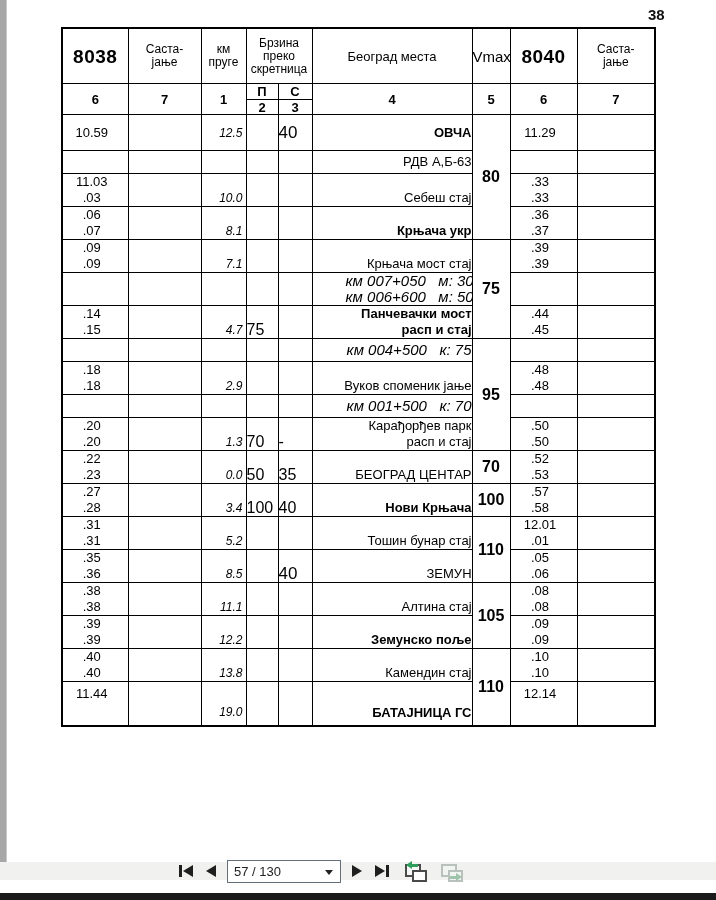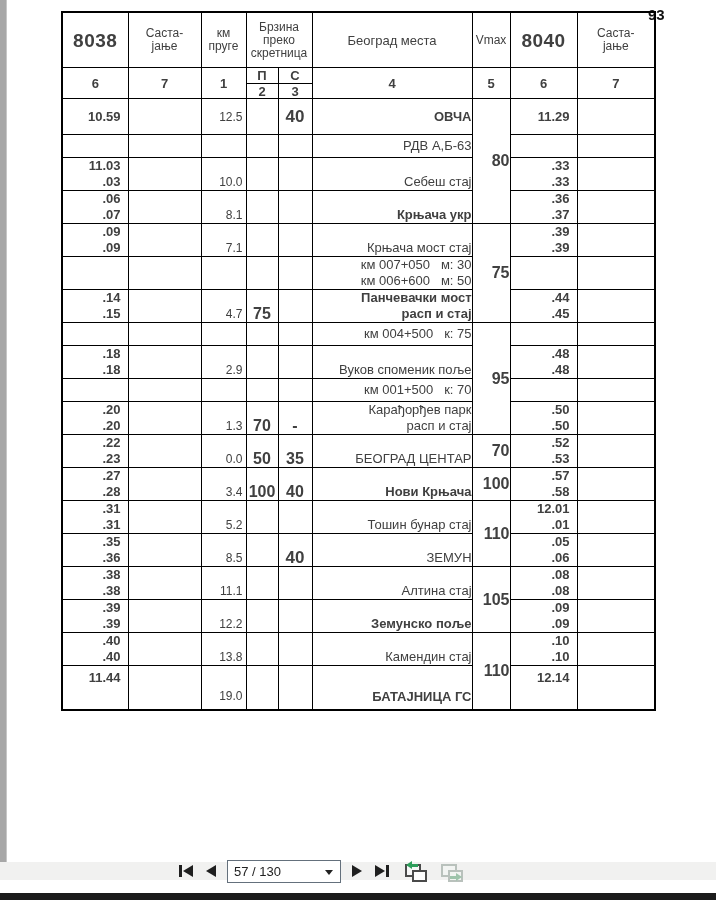--- a/index.html
+++ b/index.html
@@ -6,48 +6,48 @@
   body{
     width:716px;height:900px;position:relative;background:#ffffff;
     font-family:"Liberation Sans",sans-serif;overflow:hidden;
   }
   
   .edge-strip{position:absolute;left:0;top:0;width:6px;height:862px;background:#a7a7a7;border-right:1px solid #c6c6c6;}
   
   .page-num{position:absolute;left:648px;top:6px;font-size:15px;font-weight:600;color:#111;}
 
   
-  .tt{position:absolute;left:61px;top:11px;border-collapse:collapse;table-layout:fixed;width:593px;color:#404040;}
+  .tt{position:absolute;left:61px;top:27px;border-collapse:collapse;table-layout:fixed;width:593px;color:#000000;}
   .tt td{border:1px solid #000;padding:0;vertical-align:middle;overflow:hidden;}
   .tt{border:2px solid #000;}
   .hA{height:54px;text-align:center;font-size:12px;line-height:13px;}
   .hB{height:30px;text-align:center;font-size:13px;font-weight:bold;}
   .train{font-size:19px;font-weight:bold;letter-spacing:0.5px;}
   .ps-top{height:15px;line-height:15px;border-bottom:1px solid #000;text-align:center;font-weight:bold;font-size:13px;}
   .ps-bot{height:14px;line-height:15px;text-align:center;font-weight:bold;font-size:13px;}
 
   .l{height:16px;line-height:16px;}
   tr.first{height:36px;}
   tr.std{height:33px;}
   tr.note1{height:23px;}
   tr.note2{height:32px;}
   tr.tall{height:44px;}
   tr.tall .l{height:19px;line-height:19px;}
 
-  .t1,.t2{text-align:right;font-weight:bold;font-size:13px;margin-top:30px;}
+  .t1,.t2{text-align:center;font-weight:normal;font-size:13px;margin-top:30px;}
   .t1 .l,.t2 .l{padding-right:7px;}
-  .kmc{text-align:right;font-size:12px;margin-left:12px;}
+  .kmc{text-align:right;font-style:italic;font-size:12px;margin-left:12px;}
   .kmc .l{padding-right:3px;}
-  .pc,.sc{text-align:center;font-weight:bold;font-size:16px;}
+  .pc,.sc{text-align:left;font-weight:normal;font-size:16px;}
   .big{font-size:17px;}
   .namec{text-align:right;font-size:13px;}
   .namec .l{padding-left:3px;}
   .b{font-weight:bold;}
-  .it .l{white-space:pre;font-size:13px;padding-left:33px;}
-  .vmaxc{text-align:right;font-weight:bold;font-size:16px;}
+  .it .l{font-style:italic;white-space:pre;font-size:15px;padding-left:33px;}
+  .vmaxc{text-align:center;font-weight:bold;font-size:16px;}
 
   
   .toolbar{position:absolute;left:0;top:862px;width:716px;height:18px;background:#f1f1f0;display:flex;align-items:center;}
   .tb-inner{display:flex;align-items:center;margin-left:177px;gap:9px;}
   .nav-btn{display:flex;align-items:center;gap:1px;cursor:pointer;padding:2px;}
   .tri-l{width:0;height:0;border-top:6px solid transparent;border-bottom:6px solid transparent;border-right:10px solid #1f1f1f;}
   .tri-r{width:0;height:0;border-top:6px solid transparent;border-bottom:6px solid transparent;border-left:10px solid #1f1f1f;}
   .vbar{width:3px;height:12px;background:#1f1f1f;}
   .combo{width:112px;height:21px;background:#fff;border:1px solid #64707c;display:flex;align-items:center;position:relative;cursor:pointer;}
   .combo .txt{font-size:13px;color:#222;padding-left:6px;}
@@ -62,21 +62,21 @@
   .view-btn.disabled .vb-front{border-color:#b9c1bc;background:#f2f4f2;}
   .view-btn.disabled .vb-arrow{left:auto;right:1px;top:12px;}
   .view-btn.disabled .a-tri{border-right:none;border-left:6px solid #9ec4ab;}
   .view-btn.disabled .a-stem{background:#9ec4ab;}
   .bottom-strip{position:absolute;left:0;top:893px;width:716px;height:7px;background:#1b1b1b;}
 </style>
 </head>
 <body>
 
 <div class="edge-strip"></div>
-<div class="page-num">93</div>
+<div class="page-num">38</div>
 
 <table class="tt">
   <colgroup>
     <col style="width:66px">
       <col style="width:73px">
       <col style="width:45px">
     <col style="width:32px">
       <col style="width:34px">
       <col style="width:160px">
     <col style="width:38px">
@@ -94,21 +94,21 @@
     <td class="hA">
       <div>км</div>
       <div>пруге</div>
     </td>
     <td class="hA" colspan="2">
       <div>Брзина</div>
       <div>преко</div>
       <div>скретница</div>
     </td>
     <td class="hA" style="font-size:13px">Београд места</td>
-    <td class="hA" style="font-size:12px">Vmax</td>
+    <td class="hA" style="font-size:15px">Vmax</td>
     <td class="hA train">8040</td>
     <td class="hA">
       <div>Саста-</div>
       <div>јање</div>
     </td>
   </tr>
 
   <tr>
     <td class="hB">6</td>
     <td class="hB">7</td>
@@ -293,21 +293,21 @@
         </td>
     <td></td>
     <td class="kmc">
           <div class="l"></div>
           <div class="l">2.9</div>
         </td>
     <td class="pc"></td>
     <td class="sc"></td>
     <td class="namec">
           <div class="l"></div>
-          <div class="l">Вуков споменик поље</div>
+          <div class="l">Вуков споменик јање</div>
         </td>
     <td class="t2">
           <div class="l">.48</div>
           <div class="l">.48</div>
         </td>
     <td></td>
   </tr>
 
   <tr class="note1">
     <td class="t1"></td>

